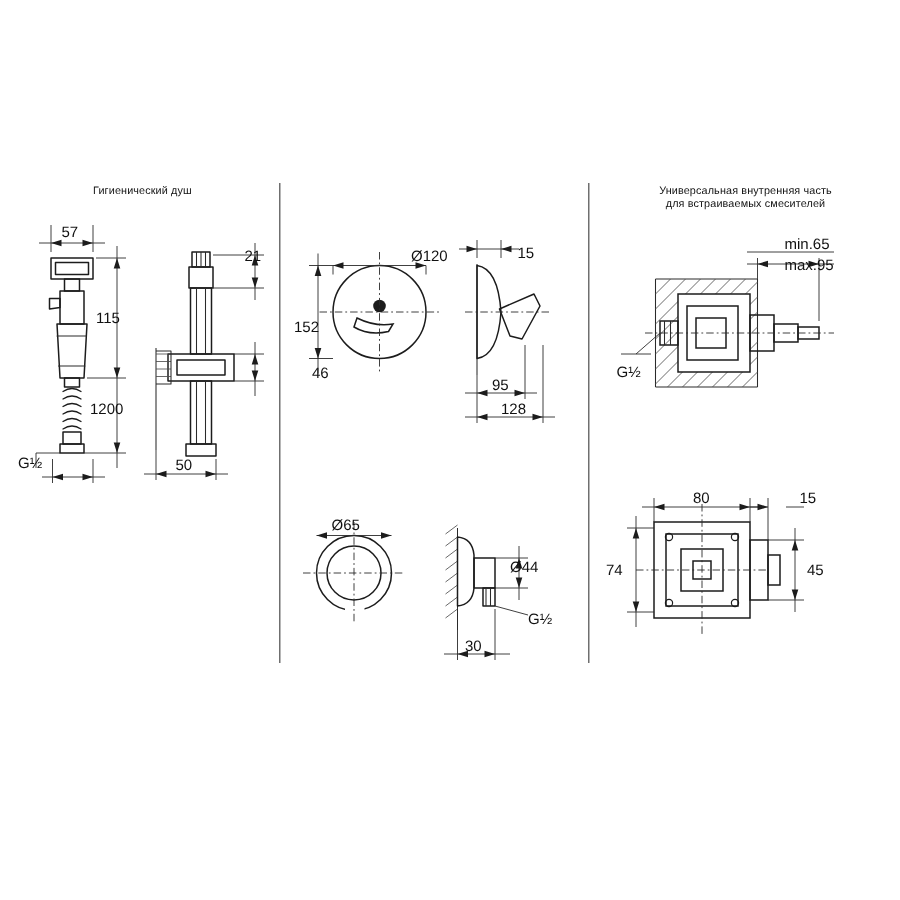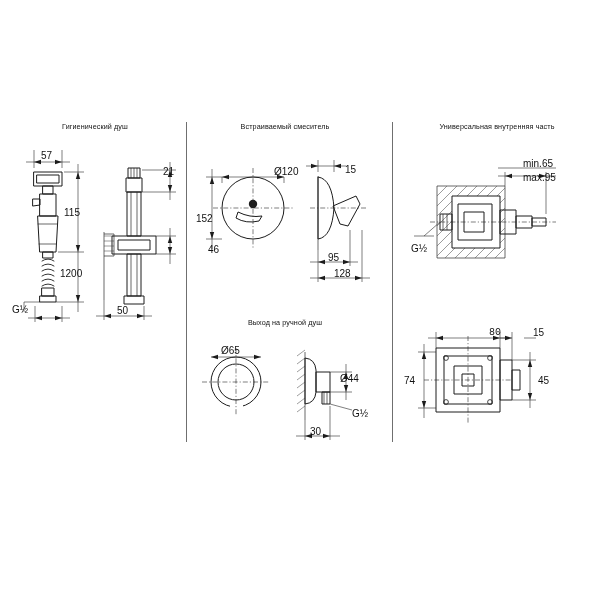--- a/index.html
+++ b/index.html
@@ -28,23 +28,22 @@
 </style>
 </head>
 <body>
 
 <div class="sheet">
 
   <div class="divider v-div" style="left:186px;top:122px;height:320px;"></div>
   <div class="divider v-div" style="left:392px;top:122px;height:320px;"></div>
 
   <div class="col-title" style="left:20px;top:122px;width:150px;">Гигиенический душ</div>
-  <div class="col-title" style="left:205px;top:122px;width:160px;">Встраиваемый смеситель</div>
   <div class="col-title" style="left:404px;top:122px;width:186px;">Универсальная внутренняя часть</div>
-  <div class="col-title" style="left:205px;top:318px;width:160px;">Выход на ручной душ</div>
+  <div class="col-title" style="left:404px;top:131px;width:186px;">для встраиваемых смесителей</div>
 
   <svg width="600" height="600">
 
     <g stroke-linejoin="round" stroke-linecap="round">
 
       <path class="blk" stroke-width="1" d="M34,172 L62,172 L62,186 L34,186 Z" fill="#ffffff"></path>
       <path class="blk" stroke-width="1" d="M37,175 L59,175 L59,183 L37,183 Z" fill="#e2e2e2"></path>
 
       <path class="blk" stroke-width="1" d="M43,186 L53,186 L53,194 L43,194 Z" fill="#ffffff"></path>
 
@@ -363,18 +362,18 @@
       <path d="M512,400 L536,400"></path>
       <path d="M530,352 L530,408"></path>
     </g>
     <path class="fillk" d="M530,360 l-2.2,7 h4.4 Z"></path>
     <path class="fillk" d="M530,400 l-2.2,-7 h4.4 Z"></path>
   </svg>
 
   <div class="lbl" style="left:523px;top:158px;">min.65</div>
   <div class="lbl" style="left:523px;top:172px;">max.95</div>
   <div class="lbl" style="left:411px;top:243px;">G½</div>
-  <div class="lbl" style="left:489px;top:327px;font-family:Liberation Mono, monospace;">80</div>
+  <div class="lbl" style="left:462px;top:327px;">80</div>
   <div class="lbl" style="left:533px;top:327px;">15</div>
   <div class="lbl" style="left:404px;top:375px;">74</div>
   <div class="lbl" style="left:538px;top:375px;">45</div>
 
 </div>
 
 </body></html>

